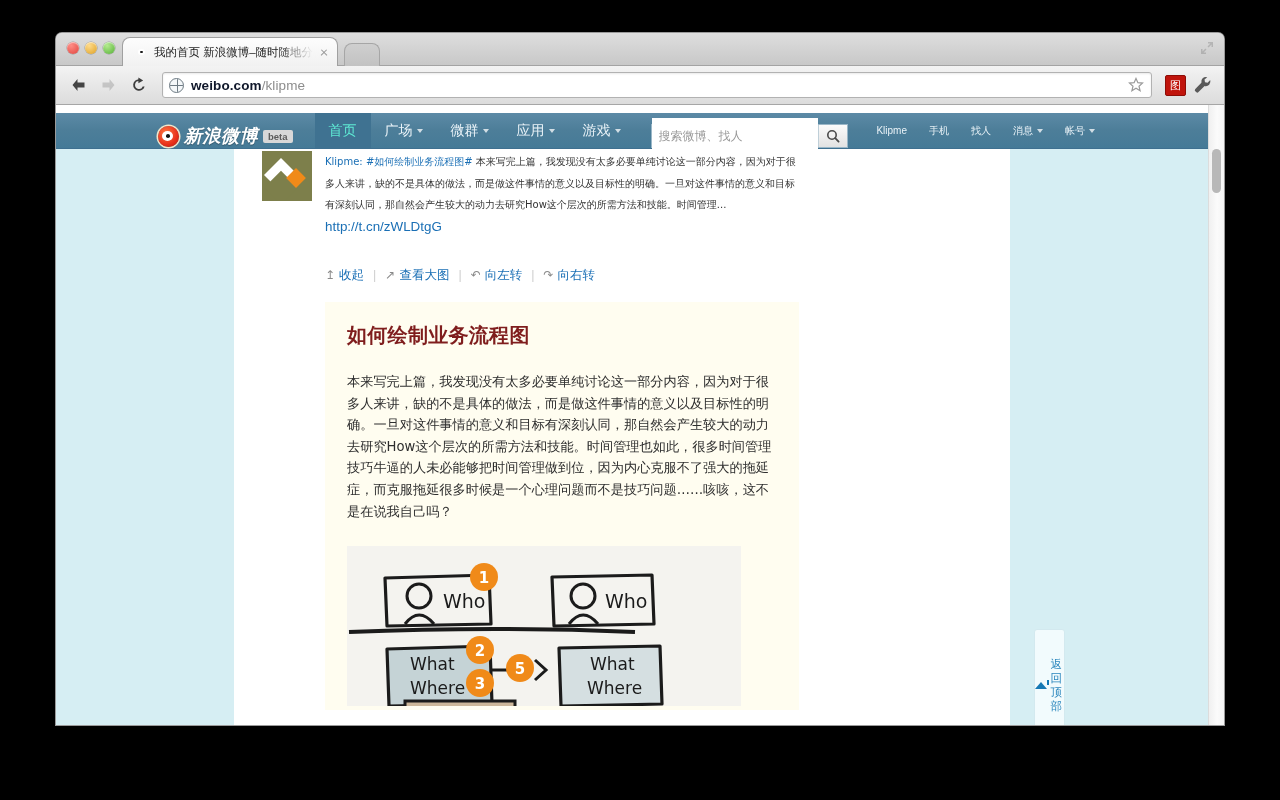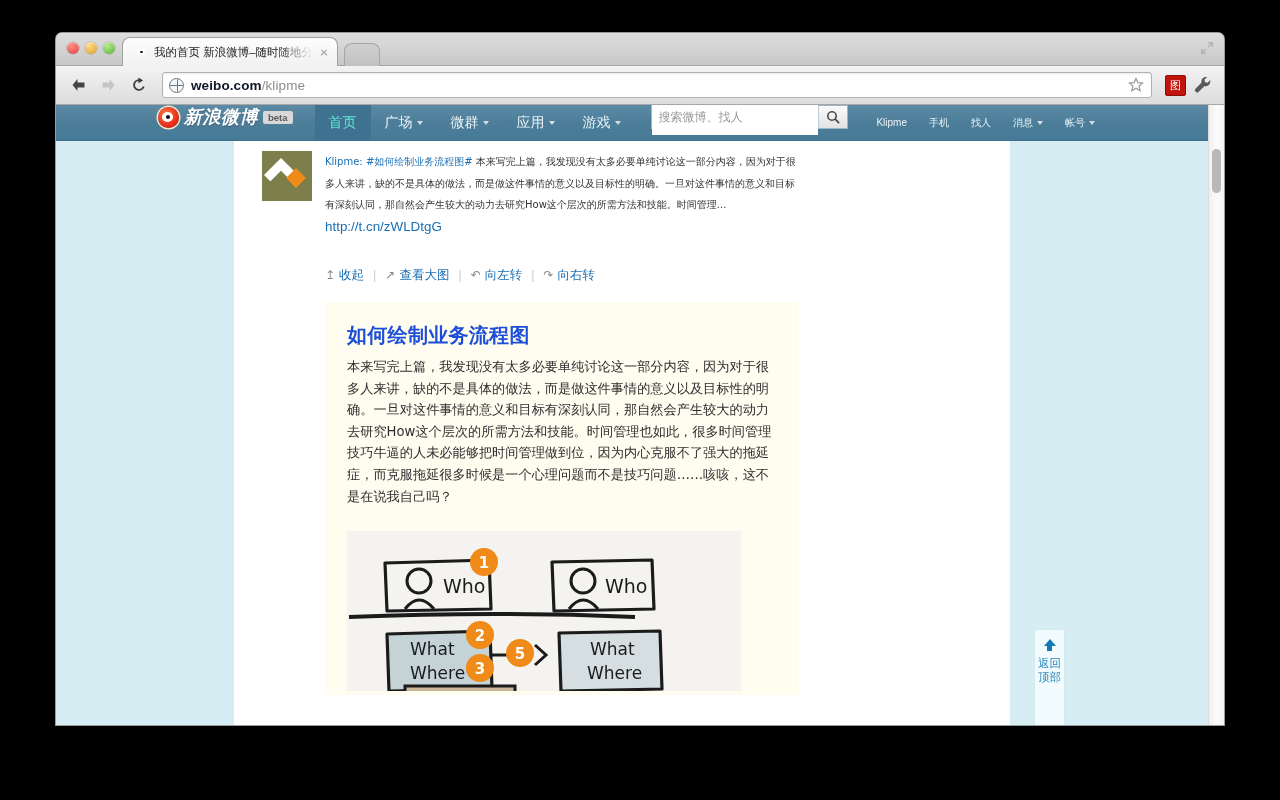--- a/index.html
+++ b/index.html
@@ -120,24 +120,24 @@
     color:#fff;font-size:11px;line-height:1;border:1px solid #8d0d07;
   }
 
   
   .viewport{
     position:relative;width:1168px;height:621px;background:#fff;overflow:hidden;
   }
 
   
   .wb-nav{
-    position:absolute;left:0;top:0;right:0;height:35px;
+    position:absolute;left:0;top:8px;right:0;height:35px;
     background:linear-gradient(#5c8aa6,#4d7e99 48%,#457a97);
     border-bottom:1px solid #3f7090;
-    display:flex;align-items:flex-start;z-index:30;
+    display:flex;align-items:flex-end;z-index:30;
   }
   .wb-logo{display:flex;align-items:center;margin-left:102px;}
   .wb-logo-mark{
     width:21px;height:21px;border-radius:50%;
     background:radial-gradient(circle at 38% 34%,#ff7a44 0%,#e8301a 60%,#b4190c 100%);
     position:relative;box-shadow:0 0 0 1.5px #f4e6c9;
   }
   .wb-logo-mark::before{
     content:"";position:absolute;left:4.2px;top:5.2px;width:11px;height:10px;border-radius:50%;background:#fff;
   }
@@ -223,34 +223,34 @@
   }
   .img-tools .tool{display:flex;align-items:center;cursor:pointer;}
   .img-tools .sep{color:#cfcfcf;margin:0 9px;}
   .tool .ti{display:inline-block;margin-right:4px;color:#8a8a8a;font-size:12px;}
 
   .article{
     margin-top:14px;background:#fffdf0;padding:20px 22px 0 22px;
     width:430px;box-sizing:content-box;
   }
   .article h1{
-    margin:0 0 7px 0;font-size:20px;font-weight:bold;color:#1d4ed8;
+    margin:0 0 22px 0;font-size:20px;font-weight:bold;color:#7f1d1d;
     font-family:"DejaVu Sans","Liberation Sans",sans-serif;letter-spacing:.3px;
   }
   .article p{
     margin:0;font-size:13.2px;line-height:21.6px;color:#2e2e2e;
     font-family:"DejaVu Sans","Liberation Sans",sans-serif;
   }
   .sketch{margin-top:24px;width:394px;height:160px;background:#f4f3ef;overflow:hidden;}
 
   
   .backtop{
     position:absolute;left:978px;top:489px;width:31px;height:103px;
     background:#f2fbfd;border:1px solid #d3e9ef;border-radius:3px;
-    display:flex;flex-direction:column;align-items:center;padding-top:9px;box-sizing:border-box;
+    display:flex;flex-direction:row;align-items:center;padding-top:9px;box-sizing:border-box;
   }
   .backtop .arw{width:0;height:0;border-left:6px solid transparent;border-right:6px solid transparent;border-bottom:7px solid #1679b5;}
   .backtop .arw-stem{width:5px;height:5px;background:#1679b5;margin-bottom:5px;}
   .backtop .bt-label{
     font-size:11.5px;color:#2a86bd;line-height:14px;text-align:center;writing-mode:horizontal-tb;
   }
 
   
   .scrollbar{
     position:absolute;right:0;top:0;width:15px;height:621px;

